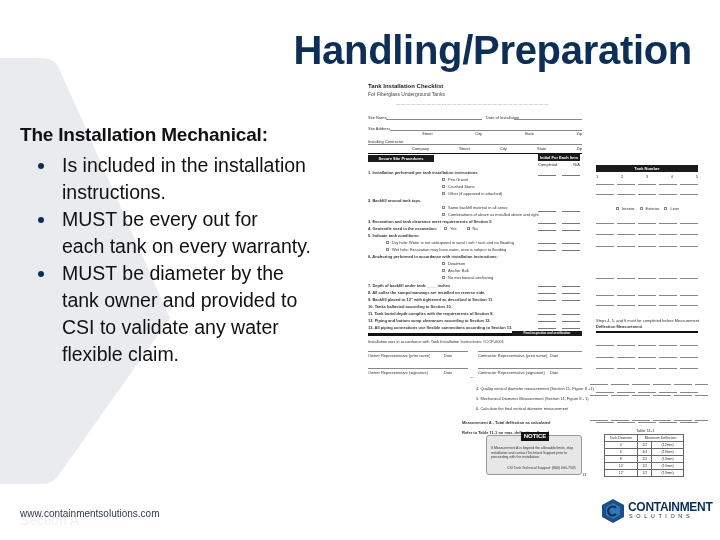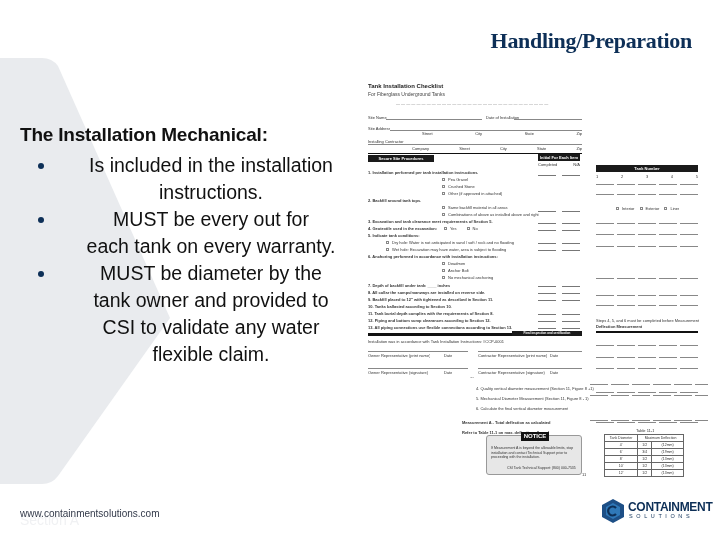--- a/index.html
+++ b/index.html
@@ -3,28 +3,27 @@
 <meta charset="utf-8">
 <style>
   * { box-sizing: border-box; margin: 0; padding: 0; }
   html, body { width: 720px; height: 540px; overflow: hidden; background: #ffffff; }
   body { position: relative; font-family: "Liberation Sans", "DejaVu Sans", sans-serif; color: #111; }
 
   .bg-shape { position: absolute; left: 0; top: 0; width: 720px; height: 540px; z-index: 0; }
 
   .title {
     position: absolute; right: 28px; top: 28px;
-    font-size: 22px; font-weight: bold; color: #0d2f57; letter-spacing: -0.3px;
+    font-size: 40px; font-weight: bold; color: #0d2f57; letter-spacing: -0.3px;
     z-index: 2;
-    font-family: Liberation Serif, serif;
   }
 
   .content { position: absolute; left: 20px; top: 124px; width: 340px; z-index: 2; }
   .content .heading { font-size: 19px; font-weight: bold; color: #111; margin-bottom: 6px; letter-spacing: -0.2px; }
-  .content ul { list-style: none; text-align: center; }
+  .content ul { list-style: none; }
   .content li { position: relative; padding-left: 42px; font-size: 19.5px; line-height: 27px; color: #111; }
   .content li .bullet { position: absolute; left: 18px; top: 11px; width: 6px; height: 6px; border-radius: 50%; background: #0d2f57; }
 
   
   .doc-back {
     position: absolute; left: 588px; top: 150px; width: 120px; height: 340px;
     background: #fff; z-index: 1;
   }
   .doc-front {
     position: absolute; left: 362px; top: 78px; width: 228px; height: 302px;

